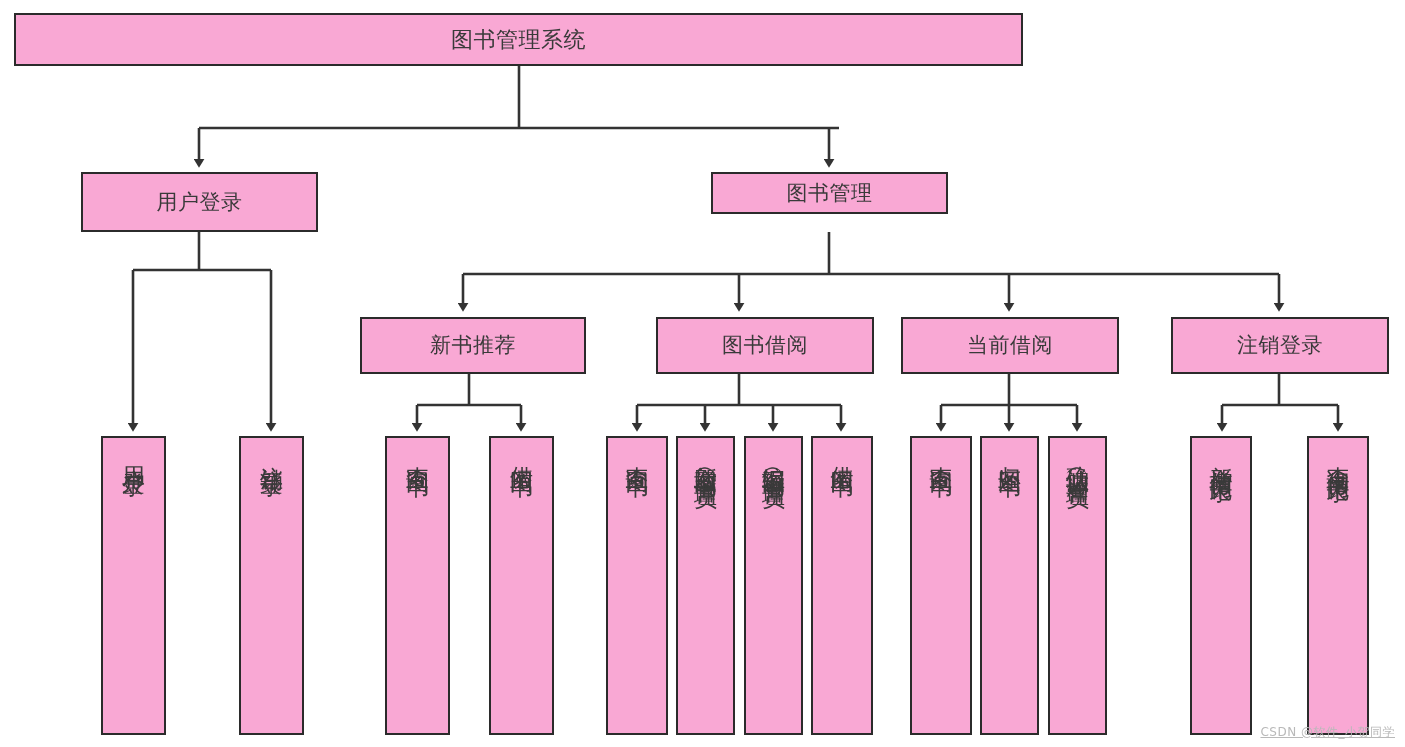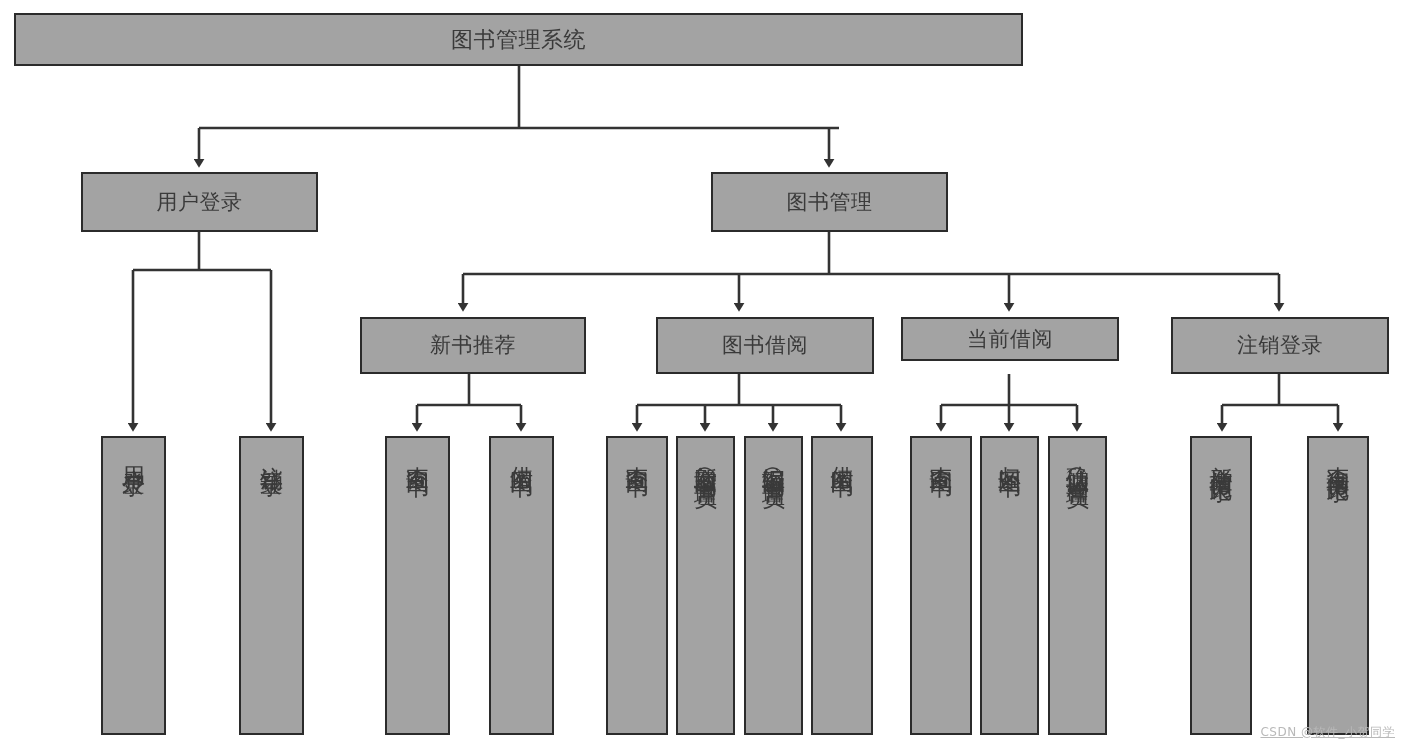--- a/index.html
+++ b/index.html
@@ -22,21 +22,21 @@
     position: absolute;
     left: 0;
     top: 0;
     width: 1405px;
     height: 747px;
     pointer-events: none;
   }
   .node {
     position: absolute;
     box-sizing: border-box;
-    background: #a3a3a3;
+    background: #f9a8d4;
     border: 2.2px solid #2b2b2b;
     display: flex;
     align-items: center;
     justify-content: center;
     color: #3a3a3a;
     text-align: center;
     line-height: 1.25;
     letter-spacing: 0.5px;
   }
   .node .lbl {
@@ -132,33 +132,33 @@
   </svg>
 
   <div class="node h root" style="left:14px; top:13px; width:1009px; height:53px;">
     <span class="lbl">图书管理系统</span>
   </div>
 
   <div class="node h" style="left:81px; top:172px; width:237px; height:60px;">
     <span class="lbl">用户登录</span>
   </div>
 
-  <div class="node h" style="left:711px; top:172px; width:237px; height:60px;">
+  <div class="node h" style="left:711px; top:172px; width:237px; height:42px;">
     <span class="lbl">图书管理</span>
   </div>
 
   <div class="node h" style="left:360px; top:317px; width:226px; height:57px;">
     <span class="lbl">新书推荐</span>
   </div>
 
   <div class="node h" style="left:631px; top:317px; width:218px; height:57px;margin-left:25px;">
     <span class="lbl">图书借阅</span>
   </div>
 
-  <div class="node h" style="left:901px; top:317px; width:218px; height:44px;">
+  <div class="node h" style="left:901px; top:317px; width:218px; height:57px;">
     <span class="lbl">当前借阅</span>
   </div>
 
   <div class="node h" style="left:1171px; top:317px; width:218px; height:57px;">
     <span class="lbl">注销登录</span>
   </div>
 
   <div class="node v" style="left:101px; top:436px; width:65px; height:299px;">
     <span class="lbl">用户登录</span>
   </div>

